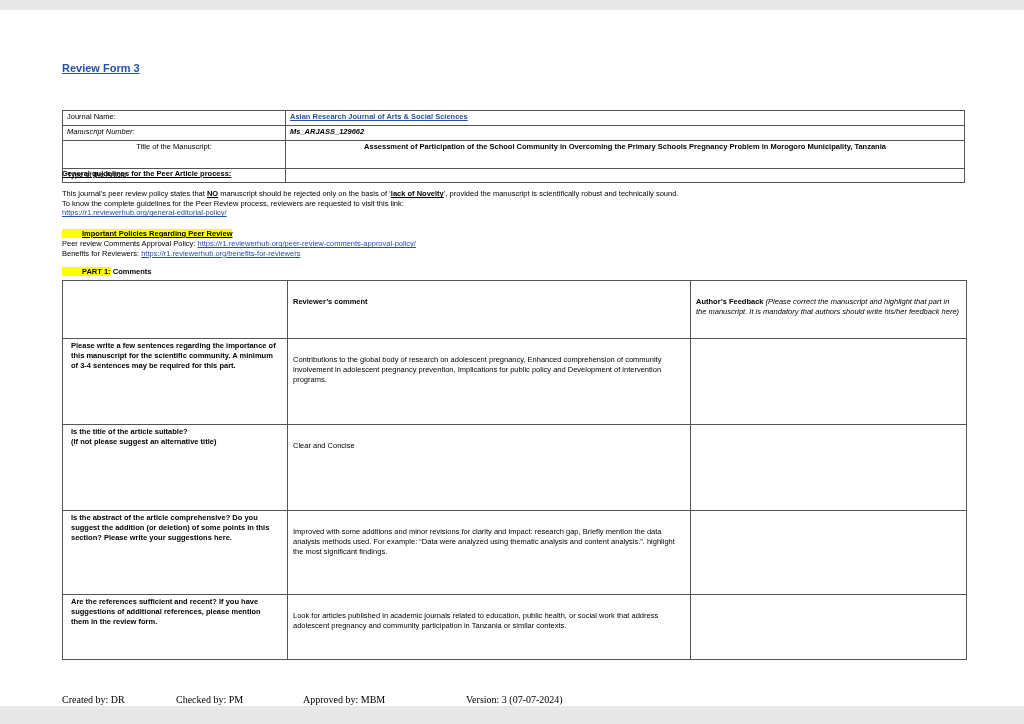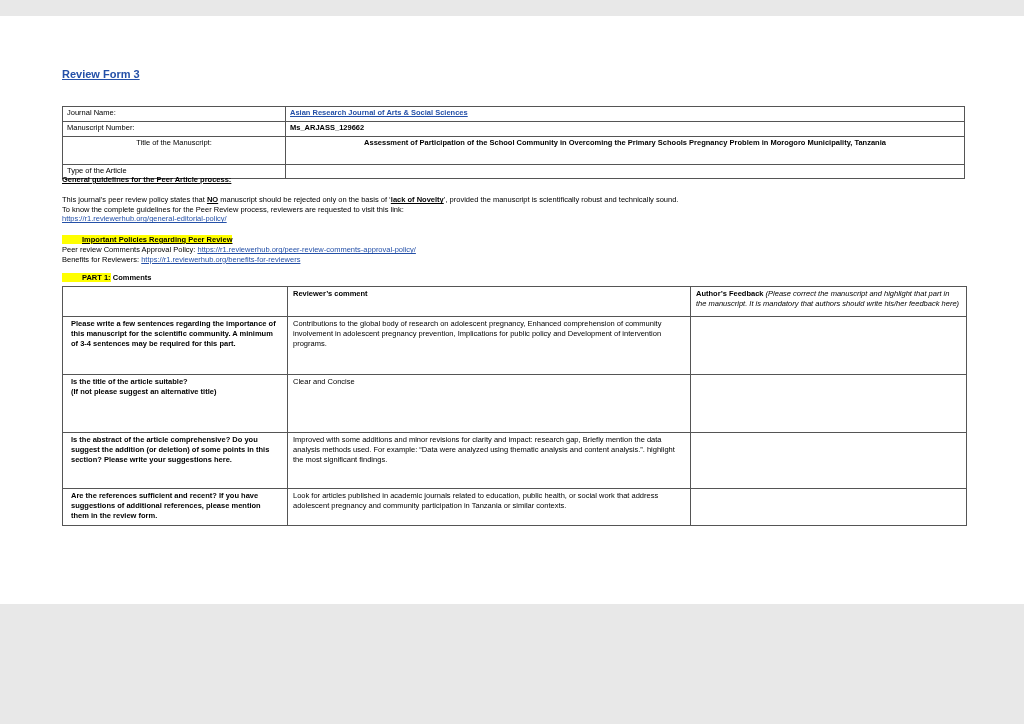--- a/index.html
+++ b/index.html
@@ -1,35 +1,35 @@
 <!DOCTYPE html>
 <html><head>
 <meta charset="utf-8">
 <style>
   html,body{margin:0;padding:0;background:#e8e8e8;}
   .page{
-    position:relative;width:1024px;height:588px;background:#ffffff;
+    position:relative;width:1024px;height:696px;background:#ffffff;
     font-family:"Liberation Sans",sans-serif;color:#000;overflow:hidden;
-    margin:16px auto;
+    margin:10px auto;
   }
   .title{
     position:absolute;left:62px;top:52px;margin:0;
     font-size:11px;font-weight:bold;text-decoration:underline;color:#2450A8;
   }
   table{border-collapse:collapse;table-layout:fixed;}
   td{border:1px solid #555;vertical-align:top;padding:1px 4px;font-size:7.5px;line-height:10px;overflow:hidden;}
   .link{color:#2450A8;text-decoration:underline;cursor:pointer;}
   .bold{font-weight:bold;}
   .bu{font-weight:bold;text-decoration:underline;}
   .hl{background:#FFFF00;padding-left:20px;}
   
-  .info-table{position:absolute;left:62px;top:90px;width:903px;}
+  .info-table{position:absolute;left:62px;top:100px;width:903px;}
   .info-table col.c1{width:223px;}
   .info-table tr.r1 td{height:12px;}
-  .info-table tr.r2 td{height:12px;}
+  .info-table tr.r2 td{height:12px;font-style:italic;}
   .info-table tr.r3 td{height:25px;text-align:center;}
   .info-table tr.r4 td{height:11px;}
   .info-table td.title-val{font-weight:bold;}
   
   .guidelines{position:absolute;left:62px;top:159px;width:903px;font-size:7.5px;line-height:9.4px;}
   .g-heading{font-weight:bold;text-decoration:underline;margin-bottom:11px;}
   
   .policies{position:absolute;left:62px;top:219px;width:903px;font-size:7.5px;line-height:9.4px;}
   .p-heading{margin-bottom:1px;}
   
@@ -39,21 +39,21 @@
   .comments-table col.c1{width:225px;}
   .comments-table col.c2{width:403px;}
   .comments-table col.c3{width:276px;}
   .comments-table tr.head td{height:25px;}
   .comments-table tr.row1 td{height:53px;}
   .comments-table tr.row2 td{height:53px;}
   .comments-table tr.row3 td{height:51px;}
   .comments-table tr.row4 td{height:29px;}
   .comments-table tr.row5 td{height:32px;}
   .comments-table td.q{font-weight:bold;padding:2px 8px;white-space:pre-line;}
-  .comments-table td.c{padding:2px 5px;}
+  .comments-table td.c{padding:16px 5px;}
   .comments-table i{font-style:italic;font-weight:normal;}
   
   .footer{position:absolute;left:62px;top:684px;width:560px;height:12px;
     font-family:"Liberation Serif",serif;font-size:10px;}
   .footer span{position:absolute;top:0;white-space:nowrap;}
   .footer .f1{left:0;}
   .footer .f2{left:114px;}
   .footer .f3{left:241px;}
   .footer .f4{left:404px;}
 </style>

